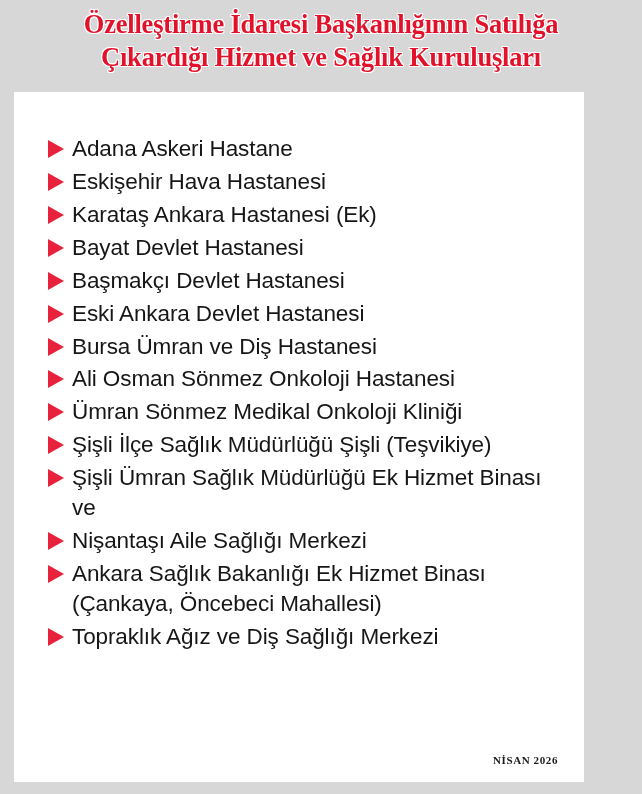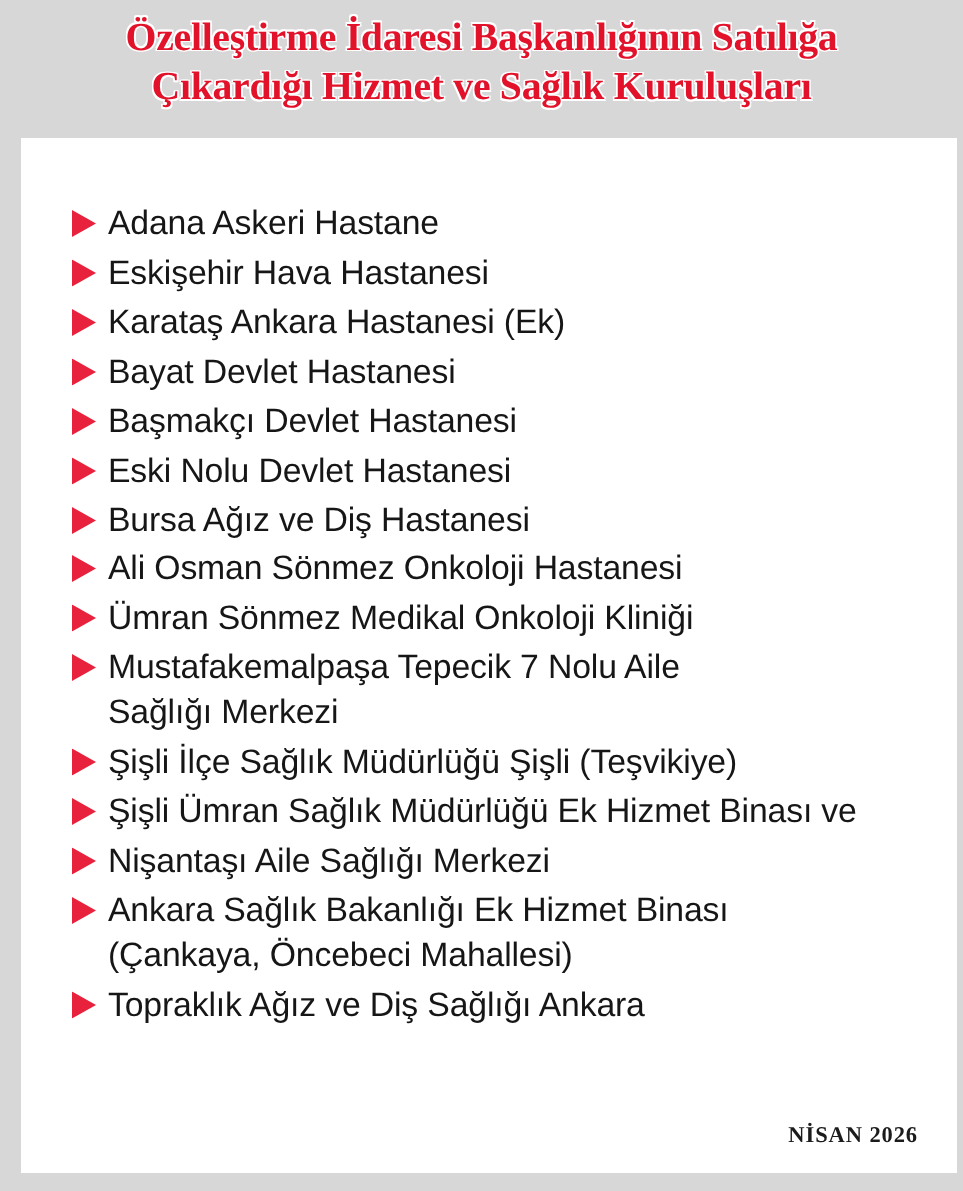--- a/index.html
+++ b/index.html
@@ -40,21 +40,21 @@
        1px 1px 0 #ffffff,
       -1px 1px 0 #ffffff,
        1px -1px 0 #ffffff,
       -1px -1px 0 #ffffff;
     white-space: nowrap;
   }
   .card {
     position: absolute;
     left: 14px;
     top: 92px;
-    width: 624px;
+    width: 570px;
     height: 690px;
     background: #ffffff;
     box-sizing: border-box;
     padding: 42px 14px 10px 14px;
   }
   .list {
     list-style: none;
     margin: 0;
     padding: 0;
   }
@@ -83,21 +83,21 @@
     letter-spacing: -0.1px;
     white-space: pre-line;
   }
   .footer {
     position: absolute;
     right: 26px;
     bottom: 16px;
     color: #1b1b1b;
     font-family: "Liberation Serif", serif;
     font-weight: bold;
-    font-size: 15px;
+    font-size: 11px;
     letter-spacing: 0.6px;
   }
 </style>
 </head>
 <body>
 
 <div class="poster">
 
   <div class="title-block">
     <span class="title-line">Özelleştirme İdaresi Başkanlığının Satılığa</span>
@@ -145,54 +145,45 @@
             </svg>
         </span>
         <span class="item-text">Başmakçı Devlet Hastanesi</span>
       </li>
       <li class="list-item">
         <span class="bullet">
           <svg width="16" height="18" viewBox="0 0 16 18">
               <polygon points="0,0 16,9 0,18" fill="#e8223c"></polygon>
             </svg>
         </span>
-        <span class="item-text">Eski Nolu Devlet Hastanesi</span>
-      </li>
-      <li class="list-item">
-        <span class="bullet">
-          <svg width="16" height="18" viewBox="0 0 16 18">
-              <polygon points="0,0 16,9 0,18" fill="#e8223c"></polygon>
-            </svg>
-        </span>
-        <span class="item-text">Bursa Ağız ve Diş Hastanesi</span>
+        <span class="item-text">Eski Ankara Devlet Hastanesi</span>
+      </li>
+      <li class="list-item">
+        <span class="bullet">
+          <svg width="16" height="18" viewBox="0 0 16 18">
+              <polygon points="0,0 16,9 0,18" fill="#e8223c"></polygon>
+            </svg>
+        </span>
+        <span class="item-text">Bursa Ümran ve Diş Hastanesi</span>
       </li>
       <li class="list-item">
         <span class="bullet">
           <svg width="16" height="18" viewBox="0 0 16 18">
               <polygon points="0,0 16,9 0,18" fill="#e8223c"></polygon>
             </svg>
         </span>
         <span class="item-text">Ali Osman Sönmez Onkoloji Hastanesi</span>
       </li>
       <li class="list-item">
         <span class="bullet">
           <svg width="16" height="18" viewBox="0 0 16 18">
               <polygon points="0,0 16,9 0,18" fill="#e8223c"></polygon>
             </svg>
         </span>
         <span class="item-text">Ümran Sönmez Medikal Onkoloji Kliniği</span>
-      </li>
-      <li class="list-item">
-        <span class="bullet">
-          <svg width="16" height="18" viewBox="0 0 16 18">
-              <polygon points="0,0 16,9 0,18" fill="#e8223c"></polygon>
-            </svg>
-        </span>
-        <span class="item-text">Mustafakemalpaşa Tepecik 7 Nolu Aile
-Sağlığı Merkezi</span>
       </li>
       <li class="list-item">
         <span class="bullet">
           <svg width="16" height="18" viewBox="0 0 16 18">
               <polygon points="0,0 16,9 0,18" fill="#e8223c"></polygon>
             </svg>
         </span>
         <span class="item-text">Şişli İlçe Sağlık Müdürlüğü Şişli (Teşvikiye)</span>
       </li>
       <li class="list-item">
@@ -219,20 +210,20 @@
         </span>
         <span class="item-text">Ankara Sağlık Bakanlığı Ek Hizmet Binası
 (Çankaya, Öncebeci Mahallesi)</span>
       </li>
       <li class="list-item">
         <span class="bullet">
           <svg width="16" height="18" viewBox="0 0 16 18">
               <polygon points="0,0 16,9 0,18" fill="#e8223c"></polygon>
             </svg>
         </span>
-        <span class="item-text">Topraklık Ağız ve Diş Sağlığı Ankara</span>
+        <span class="item-text">Topraklık Ağız ve Diş Sağlığı Merkezi</span>
       </li>
     </ul>
 
     <div class="footer">NİSAN 2026</div>
   </div>
 
 </div>
 
 </body></html>

